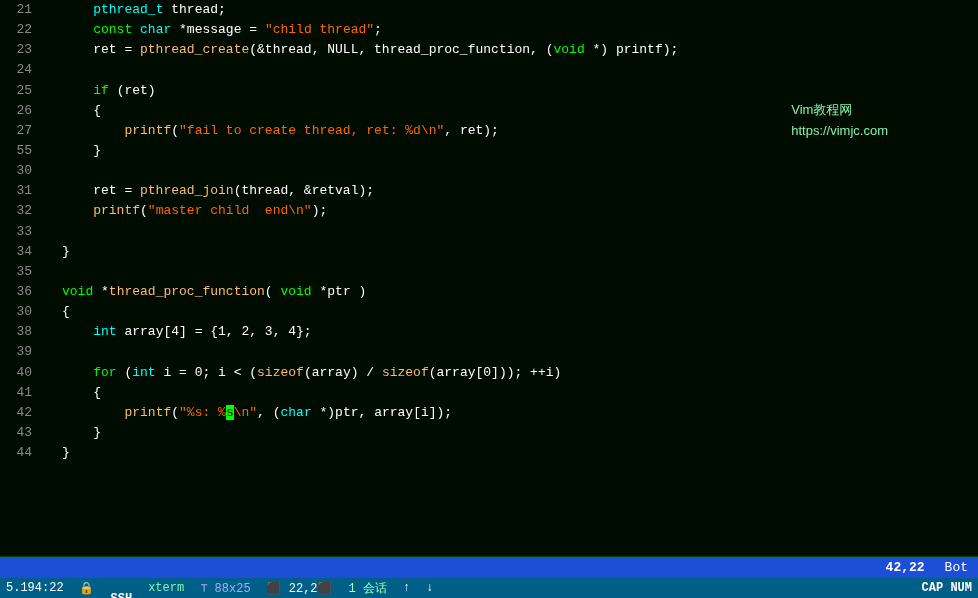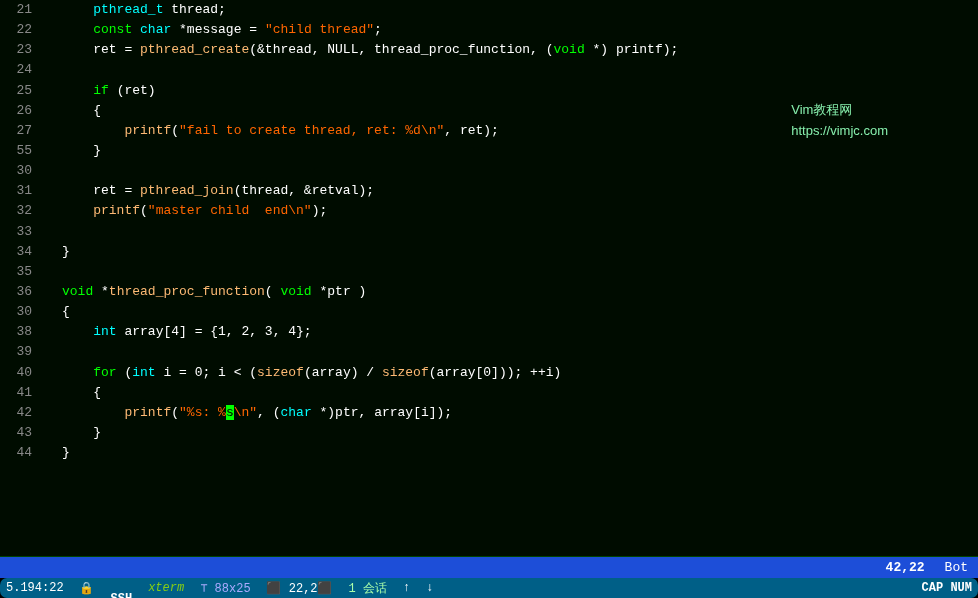--- a/index.html
+++ b/index.html
@@ -64,21 +64,20 @@
     
     #status-bar {
       background: #005f87;
       color: #ffffff;
       height: 20px;
       display: flex;
       align-items: center;
       padding: 0 6px;
       font-size: 12px;
       flex-shrink: 0;
-      border-radius: 7px;
     }
     #vim-status-bar {
       background: #1d4ed8;
       color: #c0c0c0;
       height: 22px;
       display: flex;
       align-items: center;
       justify-content: flex-end;
       padding: 0 10px;
       font-size: 13px;
@@ -95,21 +94,21 @@
       font-weight: normal;
     }
     .status-left {
       flex: 1;
       display: flex;
       gap: 16px;
       align-items: center;
     }
     .status-icon { color: #ffff00; }
     .ssh-label { color: #ffffff; font-weight: bold; margin-top: 22px; }
-    .xterm-label { color: #84cc16; font-style: italic; }
+    .xterm-label { color: #86efac; }
     .size-label { color: #aaaaff; }
     .session-label { color: #aaffaa; }
     .arrow-label { color: #ffffff; }
     .cap-label { color: #ffffff; font-weight: bold; }
   </style>
 </head>
 <body>
 
 <div id="editor-area">
   <div class="code-container" id="code-container">

